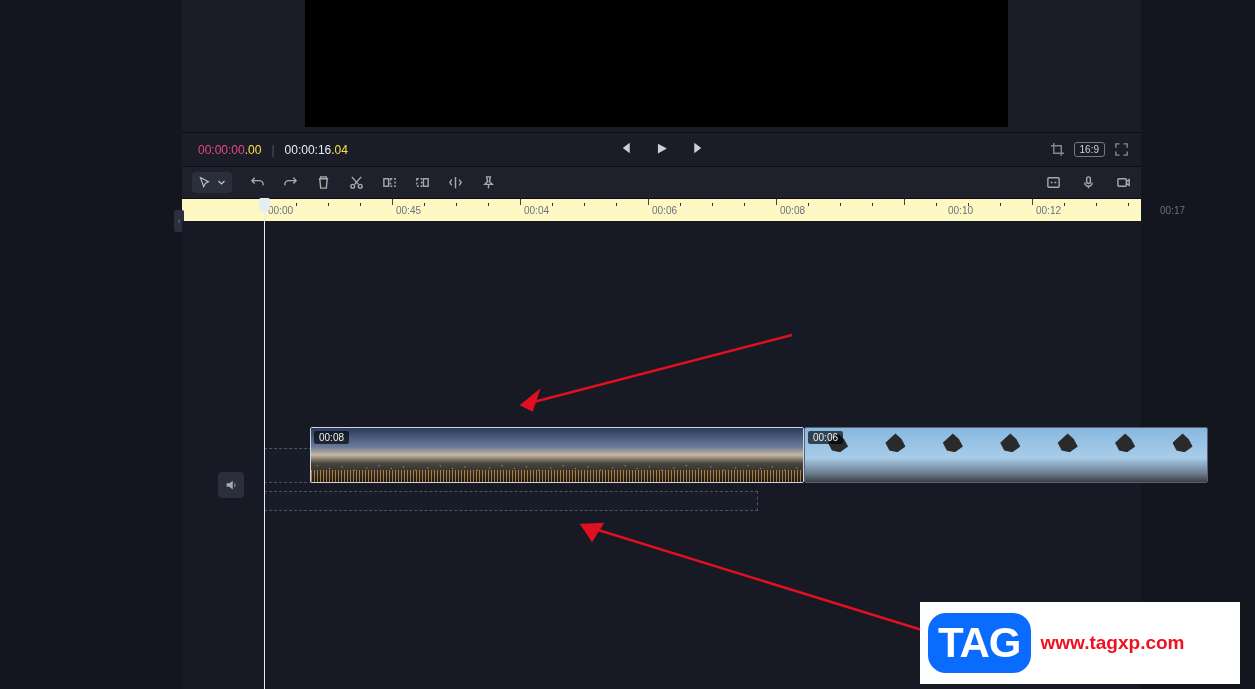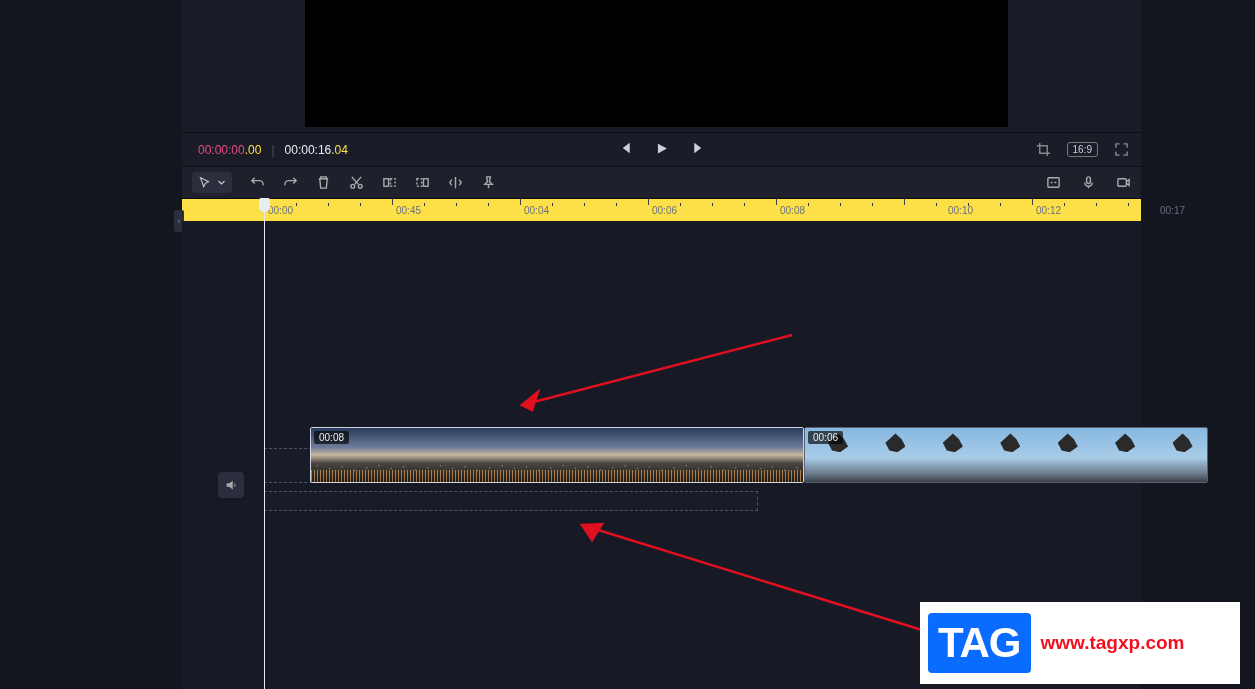--- a/index.html
+++ b/index.html
@@ -68,21 +68,21 @@
     display: flex;
     gap: 24px;
     align-items: center;
   }
   .play-controls svg { width: 14px; height: 14px; fill: #c9d1d9; cursor: pointer; }
   .play-controls .play svg { width: 13px; height: 13px; }
   .display-controls {
     position: absolute;
     right: 12px;
     display: flex;
-    gap: 16px;
+    gap: 9px;
     align-items: center;
   }
   .display-controls .btn { color: #888; cursor: pointer; display:flex; align-items:center; }
   .ratio-badge {
     border: 1px solid #777;
     border-radius: 3px;
     padding: 1px 5px;
     font-size: 10px;
     color: #c9d1d9;
   }
@@ -114,21 +114,21 @@
   }
   .toolbar-right {
     margin-left: auto;
     display: flex;
     gap: 20px;
   }
   .timeline-ruler {
     position: absolute;
     left: 0; top: 199px;
     width: 959px; height: 22px;
-    background: #fde047;
+    background: #fef9c3;
   }
   .ruler-tick {
     position: absolute;
     top: 0;
     height: 6px;
     border-left: 1px solid #444;
   }
   .ruler-sub {
     position: absolute;
     top: 4px;
@@ -282,21 +282,21 @@
     padding: 6px 8px;
     gap: 10px;
     z-index: 50;
   }
   .watermark .tag-badge {
     background: #0a6cff;
     color: #fff;
     font-weight: 800;
     font-size: 42px;
     padding: 6px 10px;
-    border-radius: 4px;
+    border-radius: 18px;
     letter-spacing: -1px;
     font-family: Arial, sans-serif;
   }
   .watermark .wm-text { display:flex; flex-direction:column; line-height:1.15; }
   .watermark .wm-line1 { color:#f01020; font-weight:700; font-size:24px; }
   .watermark .wm-line2 { color:#f01020; font-weight:600; font-size:19px; }
 </style>
 </head>
 <body>
 

